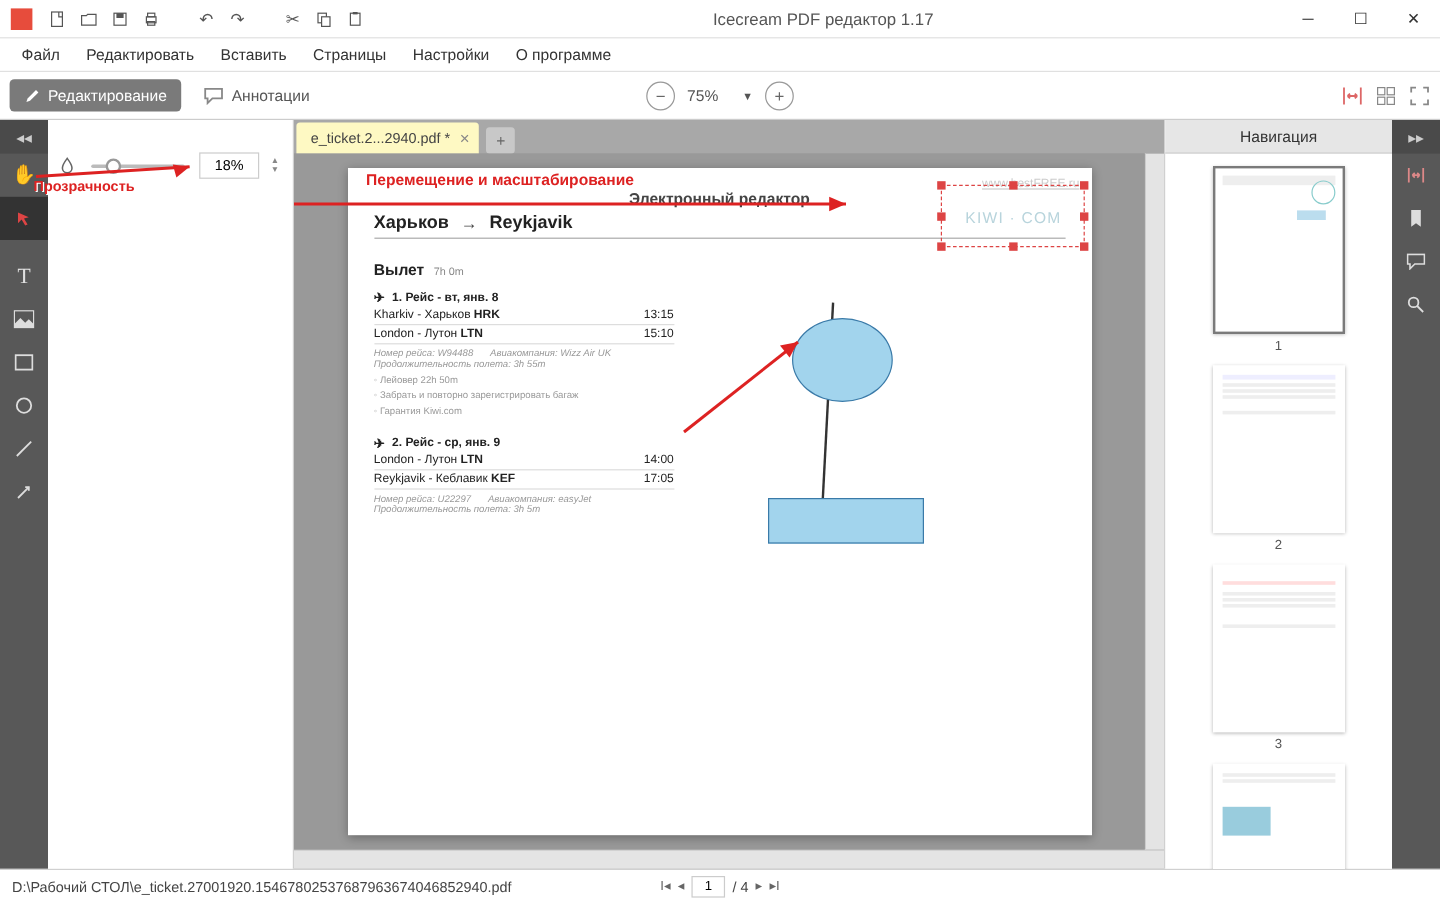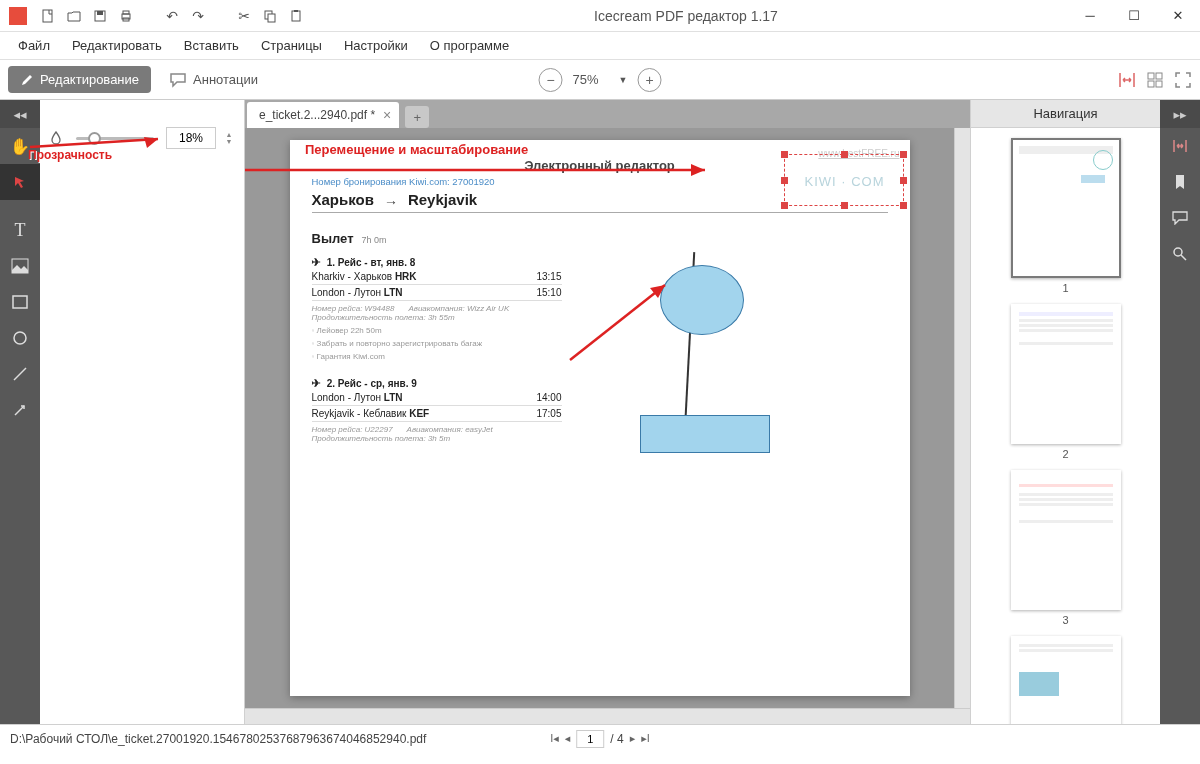--- a/index.html
+++ b/index.html
@@ -31,21 +31,21 @@
 .panel-header { height: 28px; background: #e6e6e6; border-bottom: 1px solid #d0d0d0; display: flex; align-items: center; padding: 0 10px; font-size: 13px; color: #333; }
 .props-row { display: flex; align-items: center; padding: 27px 8px; gap: 6px; }
 .drop-icon { width: 16px; height: 16px; }
 .slider-track { flex: 1; height: 3px; background: #bbb; border-radius: 2px; position: relative; margin: 0 6px; }
 .slider-thumb { position: absolute; left: 12px; top: -5px; width: 13px; height: 13px; border-radius: 50%; background: #fff; border: 2px solid #999; }
 .opacity-input { width: 50px; height: 22px; border: 1px solid #ccc; font-size: 12px; text-align: center; }
 .stepper { width: 14px; display: flex; flex-direction: column; justify-content: center; }
 .stepper span { font-size: 7px; color: #888; line-height: 7px; cursor: pointer; text-align: center; }
 .doc-area { flex: 1; display: flex; flex-direction: column; background: #999; position: relative; }
 .tabs-row { height: 28px; background: #a8a8a8; display: flex; align-items: flex-end; }
-.tab { background: #ffffff; height: 26px; display: flex; align-items: center; padding: 0 8px 0 12px; font-size: 12px; color: #444; border-radius: 3px 3px 0 0; gap: 8px; margin-left: 2px; justify-content: space-between; }
+.tab { background: #fef9c3; height: 26px; display: flex; align-items: center; padding: 0 8px 0 12px; font-size: 12px; color: #444; border-radius: 3px 3px 0 0; gap: 8px; margin-left: 2px; justify-content: space-between; }
 .tab-close { color: #888; cursor: pointer; font-size: 14px; }
 .tab-add { width: 24px; height: 22px; background: #c8c8c8; display: flex; align-items: center; justify-content: center; margin-left: 6px; color: #666; border-radius: 3px; cursor: pointer; }
 .canvas { flex: 1; background: #999; display: flex; justify-content: center; overflow: auto; position: relative; padding: 12px 16px; }
 .page { width: 620px; background: #fff; box-shadow: 0 2px 8px rgba(0,0,0,.3); padding: 18px 22px; position: relative; font-size: 11px; color: #222; }
 .watermark { position: absolute; top: 8px; right: 10px; color: #ccc; font-size: 10px; text-decoration: underline; }
 .ticket-header { color: #444; font-size: 13px; font-weight: bold; text-align: center; }
 .booking-num { color: #4a8cc7; font-size: 9.5px; margin-top: 3px; }
 .route { font-size: 15px; font-weight: bold; margin-top: 4px; display: flex; align-items: center; gap: 10px; }
 .arrow { color: #444; font-size: 14px; }
 .hr { border-bottom: 1px solid #aaa; margin-top: 4px; }
@@ -248,21 +248,20 @@
         <span>e_ticket.2...2940.pdf *</span>
         <span class="tab-close">×</span>
       </div>
       <div class="tab-add">+</div>
     </div>
     <div style="flex:1;display:flex;">
       <div class="canvas">
         <div class="page">
           <div class="watermark">www.bestFREE.ru</div>
           <div class="ticket-header">Электронный редактор</div>
-          <div class="booking-num">Номер бронирования Kiwi.com: 27001920</div>
           <div class="route">
             <span>Харьков</span>
             <span class="arrow">→</span>
             <span>Reykjavik</span>
           </div>
           <div class="hr"></div>
 
           <div class="depart-title">
             <span>Вылет</span><span class="dur">7h 0m</span>
           </div>

